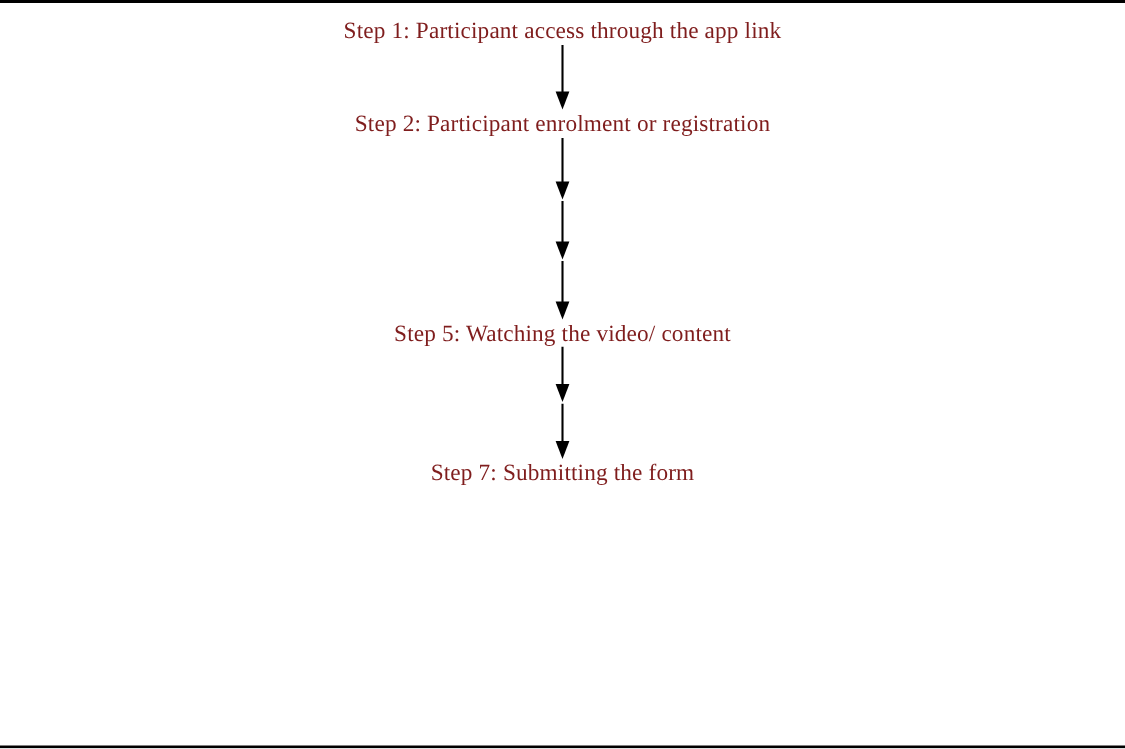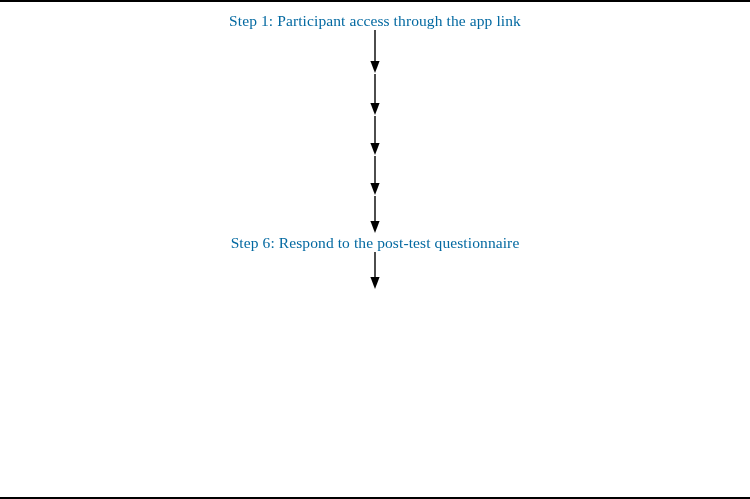--- a/index.html
+++ b/index.html
@@ -37,21 +37,21 @@
     display: flex;
     flex-direction: column;
     align-items: center;
     justify-content: flex-start;
     padding-top: 10px;
     box-sizing: border-box;
   }
   .step-label {
     font-family: "Liberation Serif", serif;
     font-size: 15.5px;
-    color: #0369a1;
+    color: #7f1d1d;
     text-align: center;
     line-height: 1.15;
     white-space: nowrap;
     letter-spacing: 0.1px;
   }
   .arrow {
     position: relative;
     width: 18px;
     display: block;
   }
@@ -71,20 +71,21 @@
 
     <div class="step-label">Step 1: Participant access through the app link</div>
 
     <div class="arrow" style="height:44px">
       <svg width="18" height="44" viewBox="0 0 18 44" xmlns="http://www.w3.org/2000/svg">
         <line x1="9" y1="0" x2="9" y2="36" stroke="#000000" stroke-width="1.4"></line>
         <polygon points="9,43 4.4,31 13.6,31" fill="#000000"></polygon>
       </svg>
     </div>
 
+    <div class="step-label">Step 2: Participant enrolment or registration</div>
 
     <div class="arrow" style="height:42px">
       <svg width="18" height="42" viewBox="0 0 18 42" xmlns="http://www.w3.org/2000/svg">
         <line x1="9" y1="0" x2="9" y2="34" stroke="#000000" stroke-width="1.4"></line>
         <polygon points="9,41 4.4,29 13.6,29" fill="#000000"></polygon>
       </svg>
     </div>
 
 
     <div class="arrow" style="height:40px">
@@ -95,32 +96,33 @@
     </div>
 
 
     <div class="arrow" style="height:40px">
       <svg width="18" height="40" viewBox="0 0 18 40" xmlns="http://www.w3.org/2000/svg">
         <line x1="9" y1="0" x2="9" y2="32" stroke="#000000" stroke-width="1.4"></line>
         <polygon points="9,39 4.4,27 13.6,27" fill="#000000"></polygon>
       </svg>
     </div>
 
-
-    <div class="arrow" style="height:38px">
-      <svg width="18" height="38" viewBox="0 0 18 38" xmlns="http://www.w3.org/2000/svg">
-        <line x1="9" y1="0" x2="9" y2="30" stroke="#000000" stroke-width="1.4"></line>
-        <polygon points="9,37 4.4,25 13.6,25" fill="#000000"></polygon>
-      </svg>
-    </div>
-
-    <div class="step-label">Step 6: Respond to the post-test questionnaire</div>
+    <div class="step-label">Step 5: Watching the video/ content</div>
 
     <div class="arrow" style="height:38px">
       <svg width="18" height="38" viewBox="0 0 18 38" xmlns="http://www.w3.org/2000/svg">
         <line x1="9" y1="0" x2="9" y2="30" stroke="#000000" stroke-width="1.4"></line>
         <polygon points="9,37 4.4,25 13.6,25" fill="#000000"></polygon>
       </svg>
     </div>
 
 
+    <div class="arrow" style="height:38px">
+      <svg width="18" height="38" viewBox="0 0 18 38" xmlns="http://www.w3.org/2000/svg">
+        <line x1="9" y1="0" x2="9" y2="30" stroke="#000000" stroke-width="1.4"></line>
+        <polygon points="9,37 4.4,25 13.6,25" fill="#000000"></polygon>
+      </svg>
+    </div>
+
+    <div class="step-label">Step 7: Submitting the form</div>
+
   </div>
 </div>
 
 </body></html>

